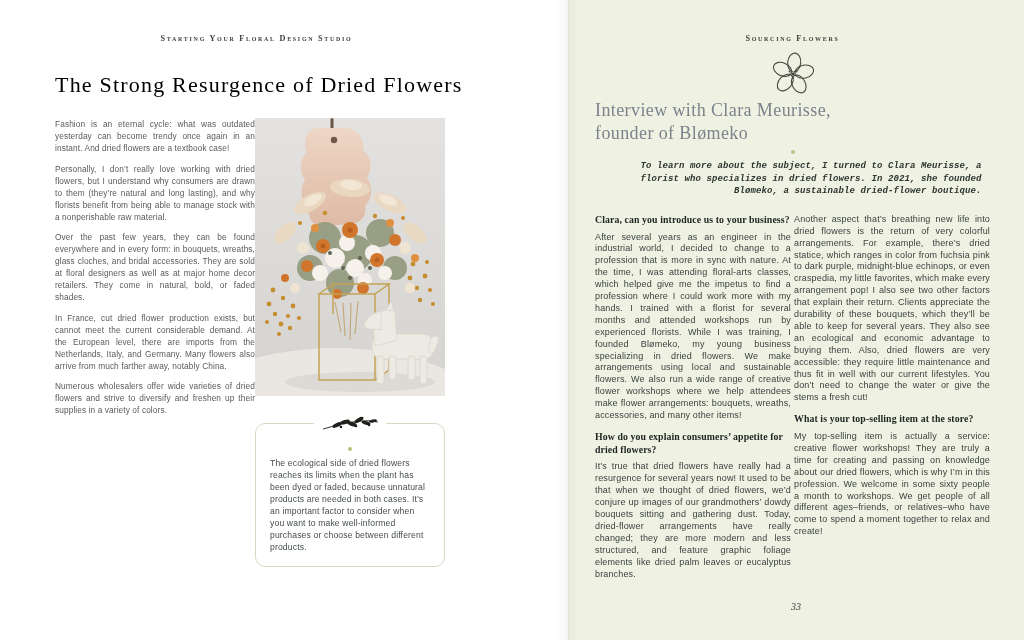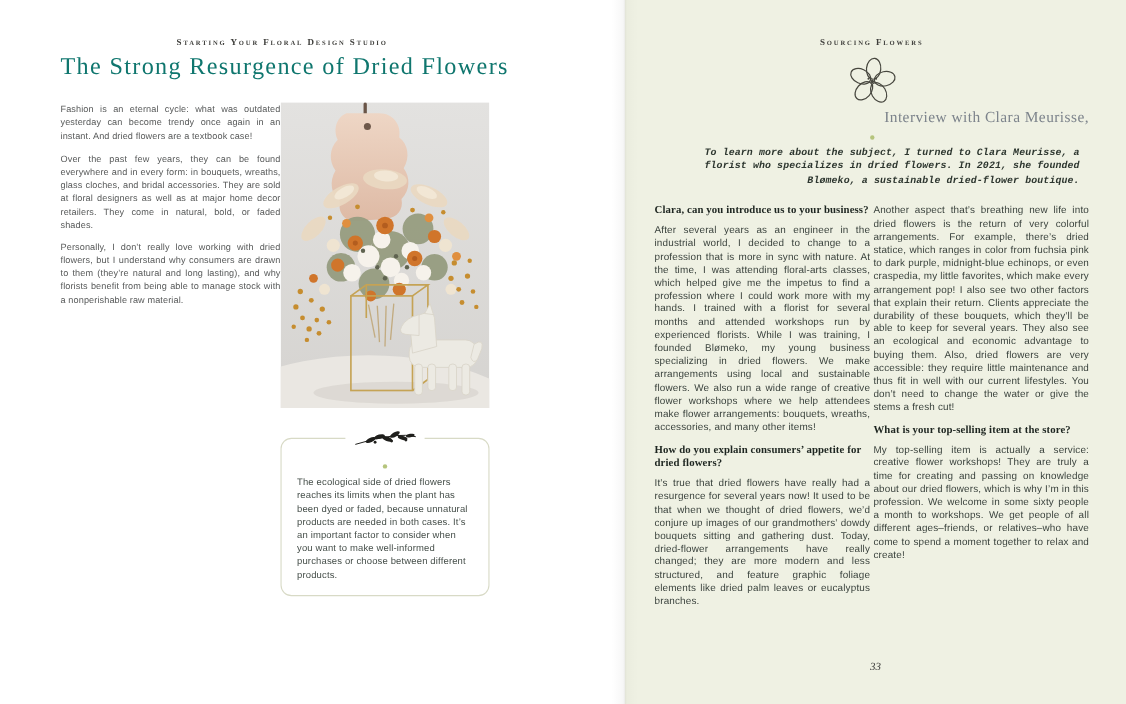--- a/index.html
+++ b/index.html
@@ -5,21 +5,21 @@
   * { margin:0; padding:0; box-sizing:border-box; }
   html,body { width:1024px; height:640px; overflow:hidden; background:#ffffff; }
   .spread { position:relative; width:1024px; height:640px; display:flex;
             font-family:"Liberation Sans","DejaVu Sans",sans-serif;border-radius:13px; }
 
   
   .page-left { width:568px; height:640px; background:#ffffff; padding:34px 110px 0 55px; position:relative; }
   .kicker { font-family:"Liberation Serif","DejaVu Serif",serif; font-variant-caps:small-caps;
             font-weight:700; font-size:8.2px; letter-spacing:1.7px; color:#3e3e3b; text-align:center; }
   .title { font-family:"Liberation Serif","DejaVu Serif",serif; font-weight:400; font-size:22px;
-           letter-spacing:1.2px; color:#0f766e; text-align:left; margin-top:4px; white-space:nowrap; }
+           letter-spacing:1.2px; color:#000000; text-align:left; margin-top:29px; white-space:nowrap; }
   .left-columns { display:flex; margin-top:20px; }
   .body-col { width:200px; }
   .body-col p { font-size:8.3px; line-height:12px; color:#585a5a; text-align:justify;
                 letter-spacing:.1px; margin-bottom:8.5px; }
   .media-col { width:190px; }
   .photo { width:190px; height:278px; overflow:hidden; }
   .photo svg { display:block; }
 
   .callout { position:relative; margin-top:27px; border:1px solid #d8dac6; border-radius:10px;
              background:#ffffff; padding:17px 14px 13px; }
@@ -32,22 +32,22 @@
 
   .pagenum { position:absolute; bottom:28px; font-family:"Liberation Serif","DejaVu Serif",serif;
              font-size:10px; color:#3c3c3a; }
   .pagenum-left { left:55px; width:403px; text-align:center; }
   .pagenum-right { left:0; right:0; text-align:center;font-style:italic; }
 
   
   .page-right { width:456px; height:640px; background:#eff1e3; padding:34px 34px 0 27px; position:relative; }
   .flower-wrap { width:46px; margin:7px auto 0; line-height:0; }
   .interview-heading { font-family:"Liberation Serif","DejaVu Serif",serif; font-weight:400;
-                       font-size:14px; line-height:1.25; letter-spacing:.4px; color:#7c838b;
-                       text-align:right; margin-top:3px; }
+                       font-size:18px; line-height:1.25; letter-spacing:.4px; color:#7c838b;
+                       text-align:left; margin-top:3px; }
   .interview-heading span { display:block; }
   .intro { font-size:9px; font-weight:700; font-style:italic; line-height:1.4; color:#2d362f;
            text-align:right; width:378px; margin:6px auto 16px; letter-spacing:.1px;font-family:Liberation Mono, monospace; }
   .interview-columns { display:grid; grid-template-columns:1fr 1fr; gap:3px; margin-top:14px; }
   .question { font-family:"Liberation Serif","DejaVu Serif",serif; font-weight:700; font-size:9.8px;
               line-height:1.3; color:#1d2520; letter-spacing:.1px; margin-bottom:5px; }
   .answer { font-size:9px; line-height:11.9px; color:#39413c; text-align:justify;
             letter-spacing:.15px; margin-bottom:9px; }
 
   .gutter-shadow { position:absolute; left:556px; top:0; width:24px; height:640px; pointer-events:none;
@@ -59,22 +59,24 @@
 
 <div class="spread">
 
   <section class="page-left">
     <div class="kicker">Starting Your Floral Design Studio</div>
     <h1 class="title">The Strong Resurgence of Dried Flowers</h1>
 
     <div class="left-columns">
       <div class="body-col">
         <p>Fashion is an eternal cycle: what was outdated yesterday can become trendy once again in an instant. And dried flowers are a textbook case!</p>
+        <p>Personally, I don’t really love working with dried flowers, but I understand why consumers are drawn to them (they’re natural and long lasting), and why florists benefit from being able to manage stock with a nonperishable raw material.</p>
         <p>Over the past few years, they can be found everywhere and in every form: in bouquets, wreaths, glass cloches, and bridal accessories. They are sold at floral designers as well as at major home decor retailers. They come in natural, bold, or faded shades.</p>
-        <p>Personally, I don’t really love working with dried flowers, but I understand why consumers are drawn to them (they’re natural and long lasting), and why florists benefit from being able to manage stock with a nonperishable raw material.</p>
+        <p>In France, cut dried flower production exists, but cannot meet the current considerable demand. At the European level, there are imports from the Netherlands, Italy, and Germany. Many flowers also arrive from much farther away, notably China.</p>
+        <p>Numerous wholesalers offer wide varieties of dried flowers and strive to diversify and freshen up their supplies in a variety of colors.</p>
       </div>
 
       <div class="media-col">
         <div class="photo">
           <svg width="190" height="278" viewBox="0 0 190 278" xmlns="http://www.w3.org/2000/svg">
             <defs>
               <linearGradient id="wall" x1="0" y1="0" x2="0" y2="1">
                 <stop offset="0" stop-color="#e3e2e0"></stop>
                   <stop offset="1" stop-color="#d5d3d0"></stop>
               </linearGradient>
@@ -254,20 +256,21 @@
           <circle cx="23" cy="24" r="1.6"></circle>
             <circle cx="19.5" cy="21.5" r="0.9"></circle>
           <circle cx="26.5" cy="21.5" r="0.9"></circle>
             <circle cx="23" cy="28" r="0.9"></circle>
         </g>
       </svg>
     </div>
 
     <h2 class="interview-heading">
       <span>Interview with Clara Meurisse,</span>
+      <span>founder of Blømeko</span>
     </h2>
     <div class="dot"></div>
 
     <p class="intro">To learn more about the subject, I turned to Clara Meurisse, a florist who specializes in dried flowers. In 2021, she founded Blømeko, a sustainable dried-flower boutique.</p>
 
     <div class="interview-columns">
       <div>
         <h4 class="question">Clara, can you introduce us to your business?</h4>
         <p class="answer">After several years as an engineer in the industrial world, I decided to change to a profession that is more in sync with nature. At the time, I was attending floral-arts classes, which helped give me the impetus to find a profession where I could work more with my hands. I trained with a florist for several months and attended workshops run by experienced florists. While I was training, I founded Blømeko, my young business specializing in dried flowers. We make arrangements using local and sustainable flowers. We also run a wide range of creative flower workshops where we help attendees make flower arrangements: bouquets, wreaths, accessories, and many other items!</p>
         <h4 class="question">How do you explain consumers’ appetite for dried flowers?</h4>

